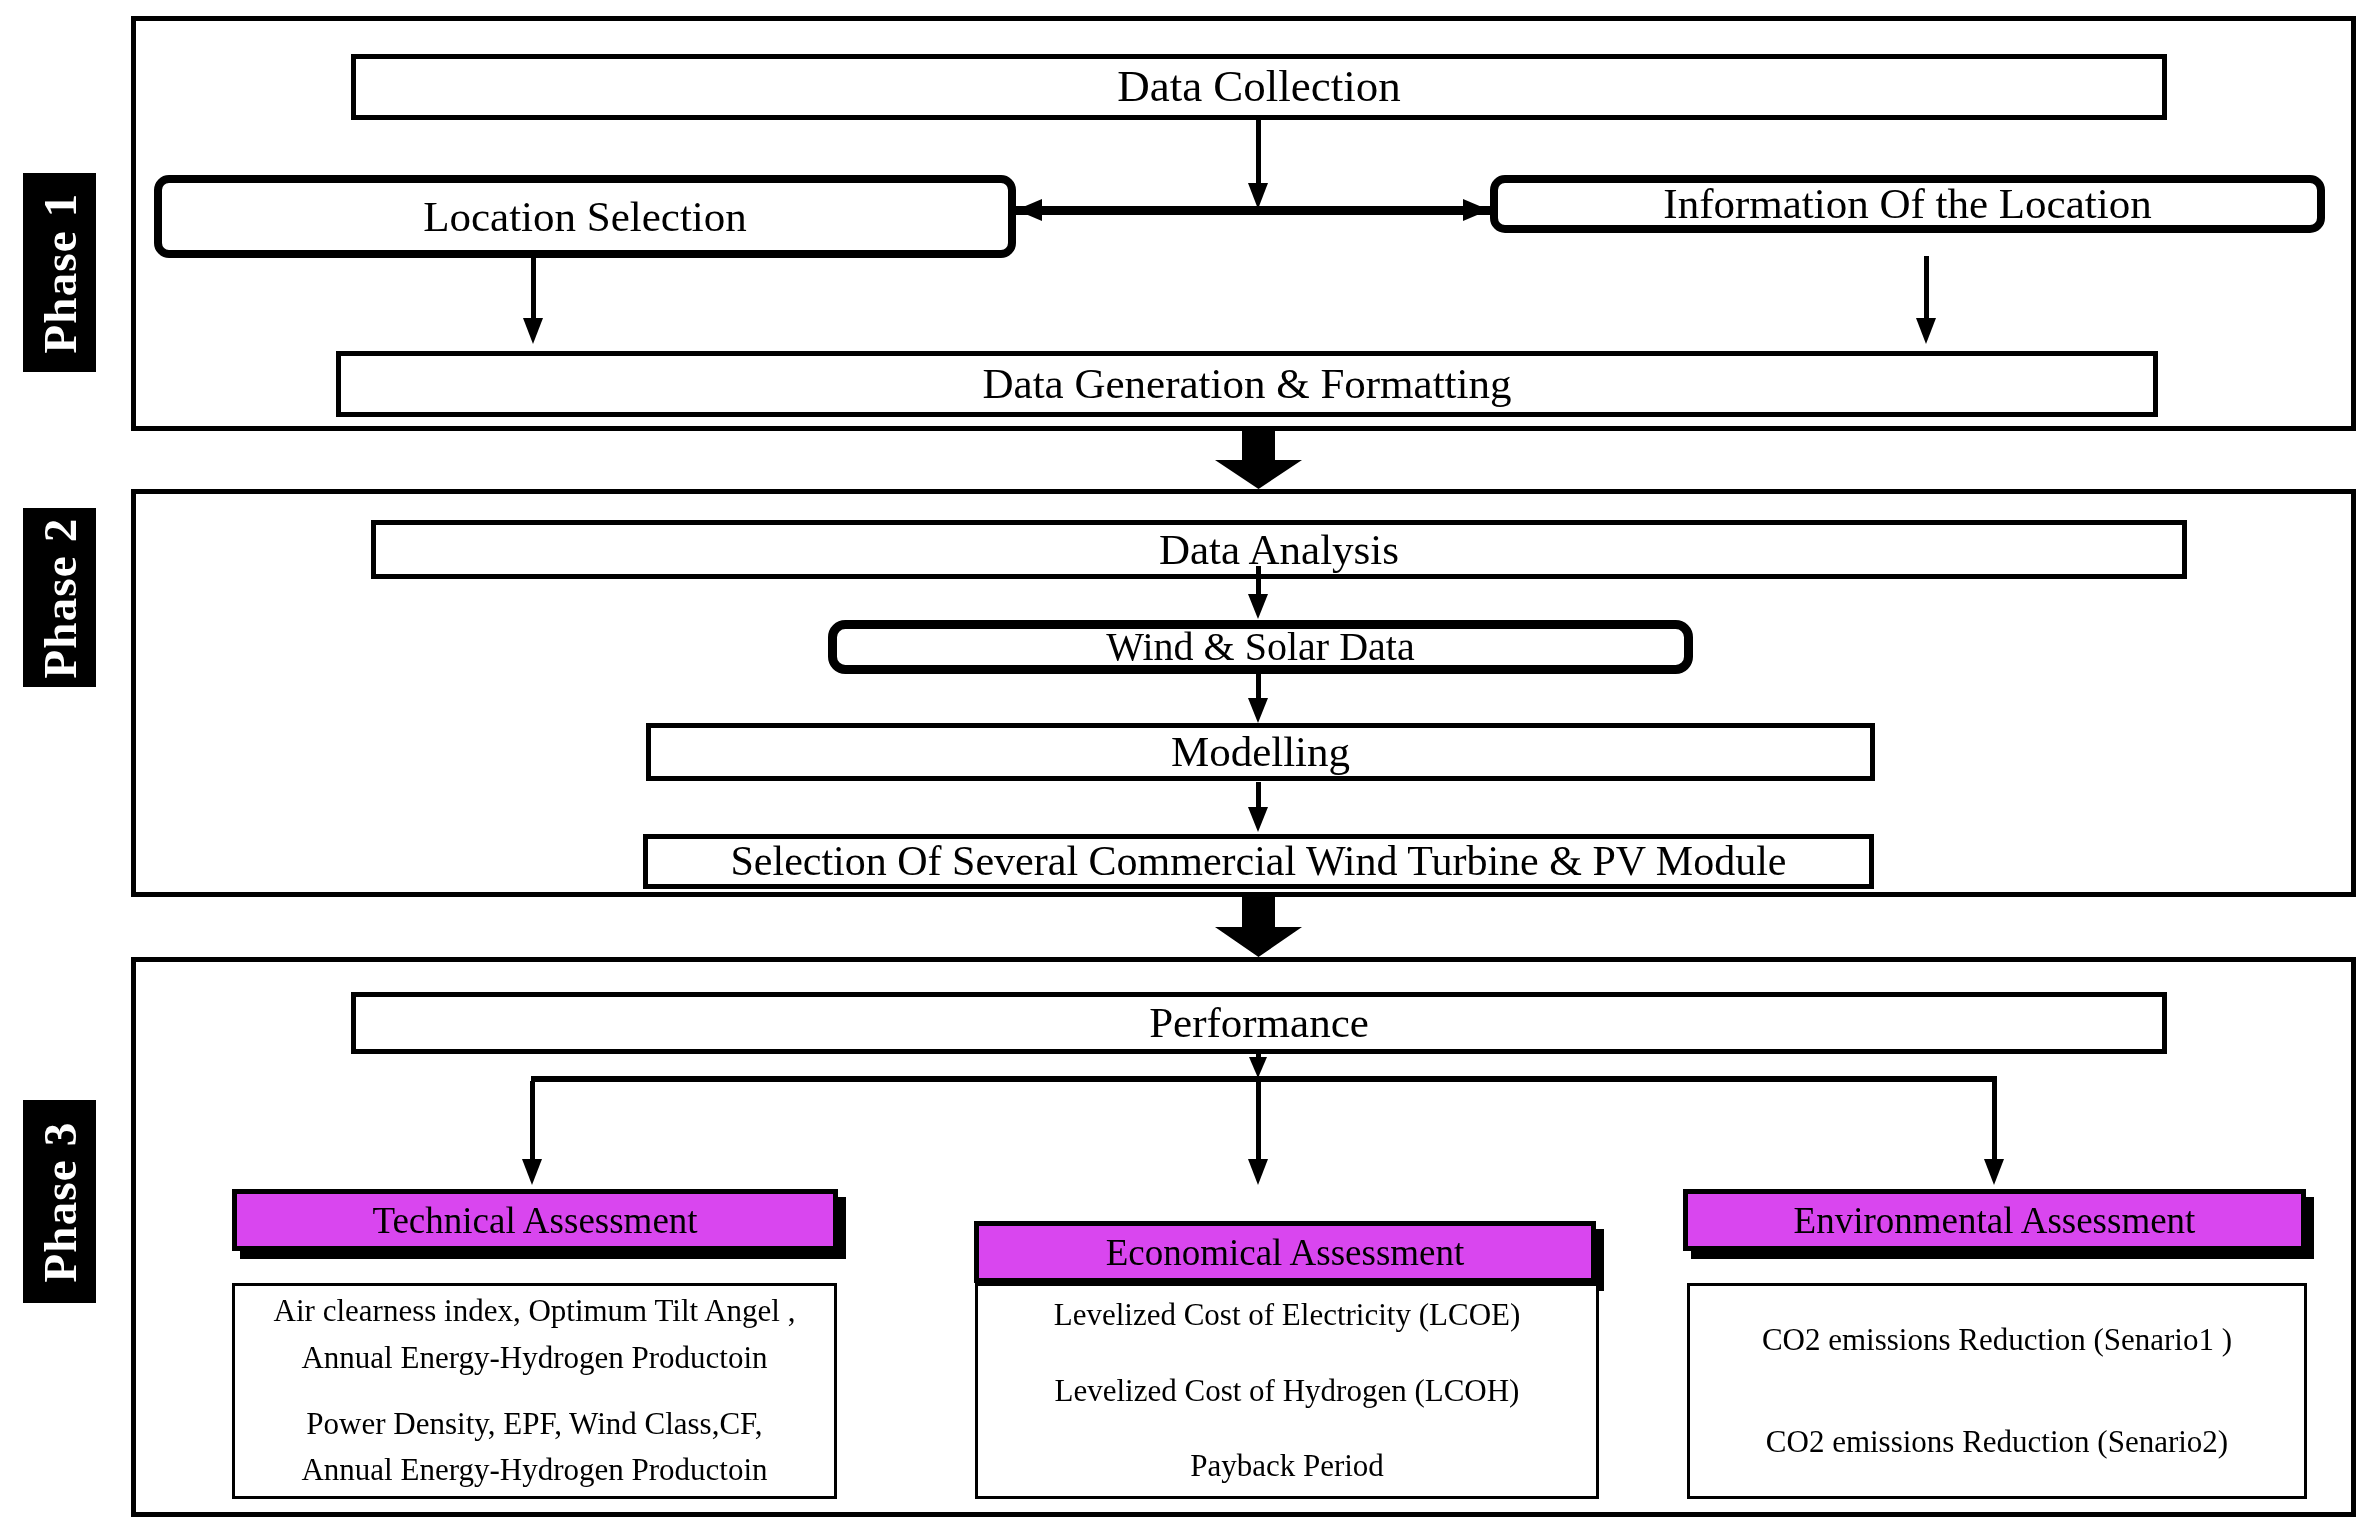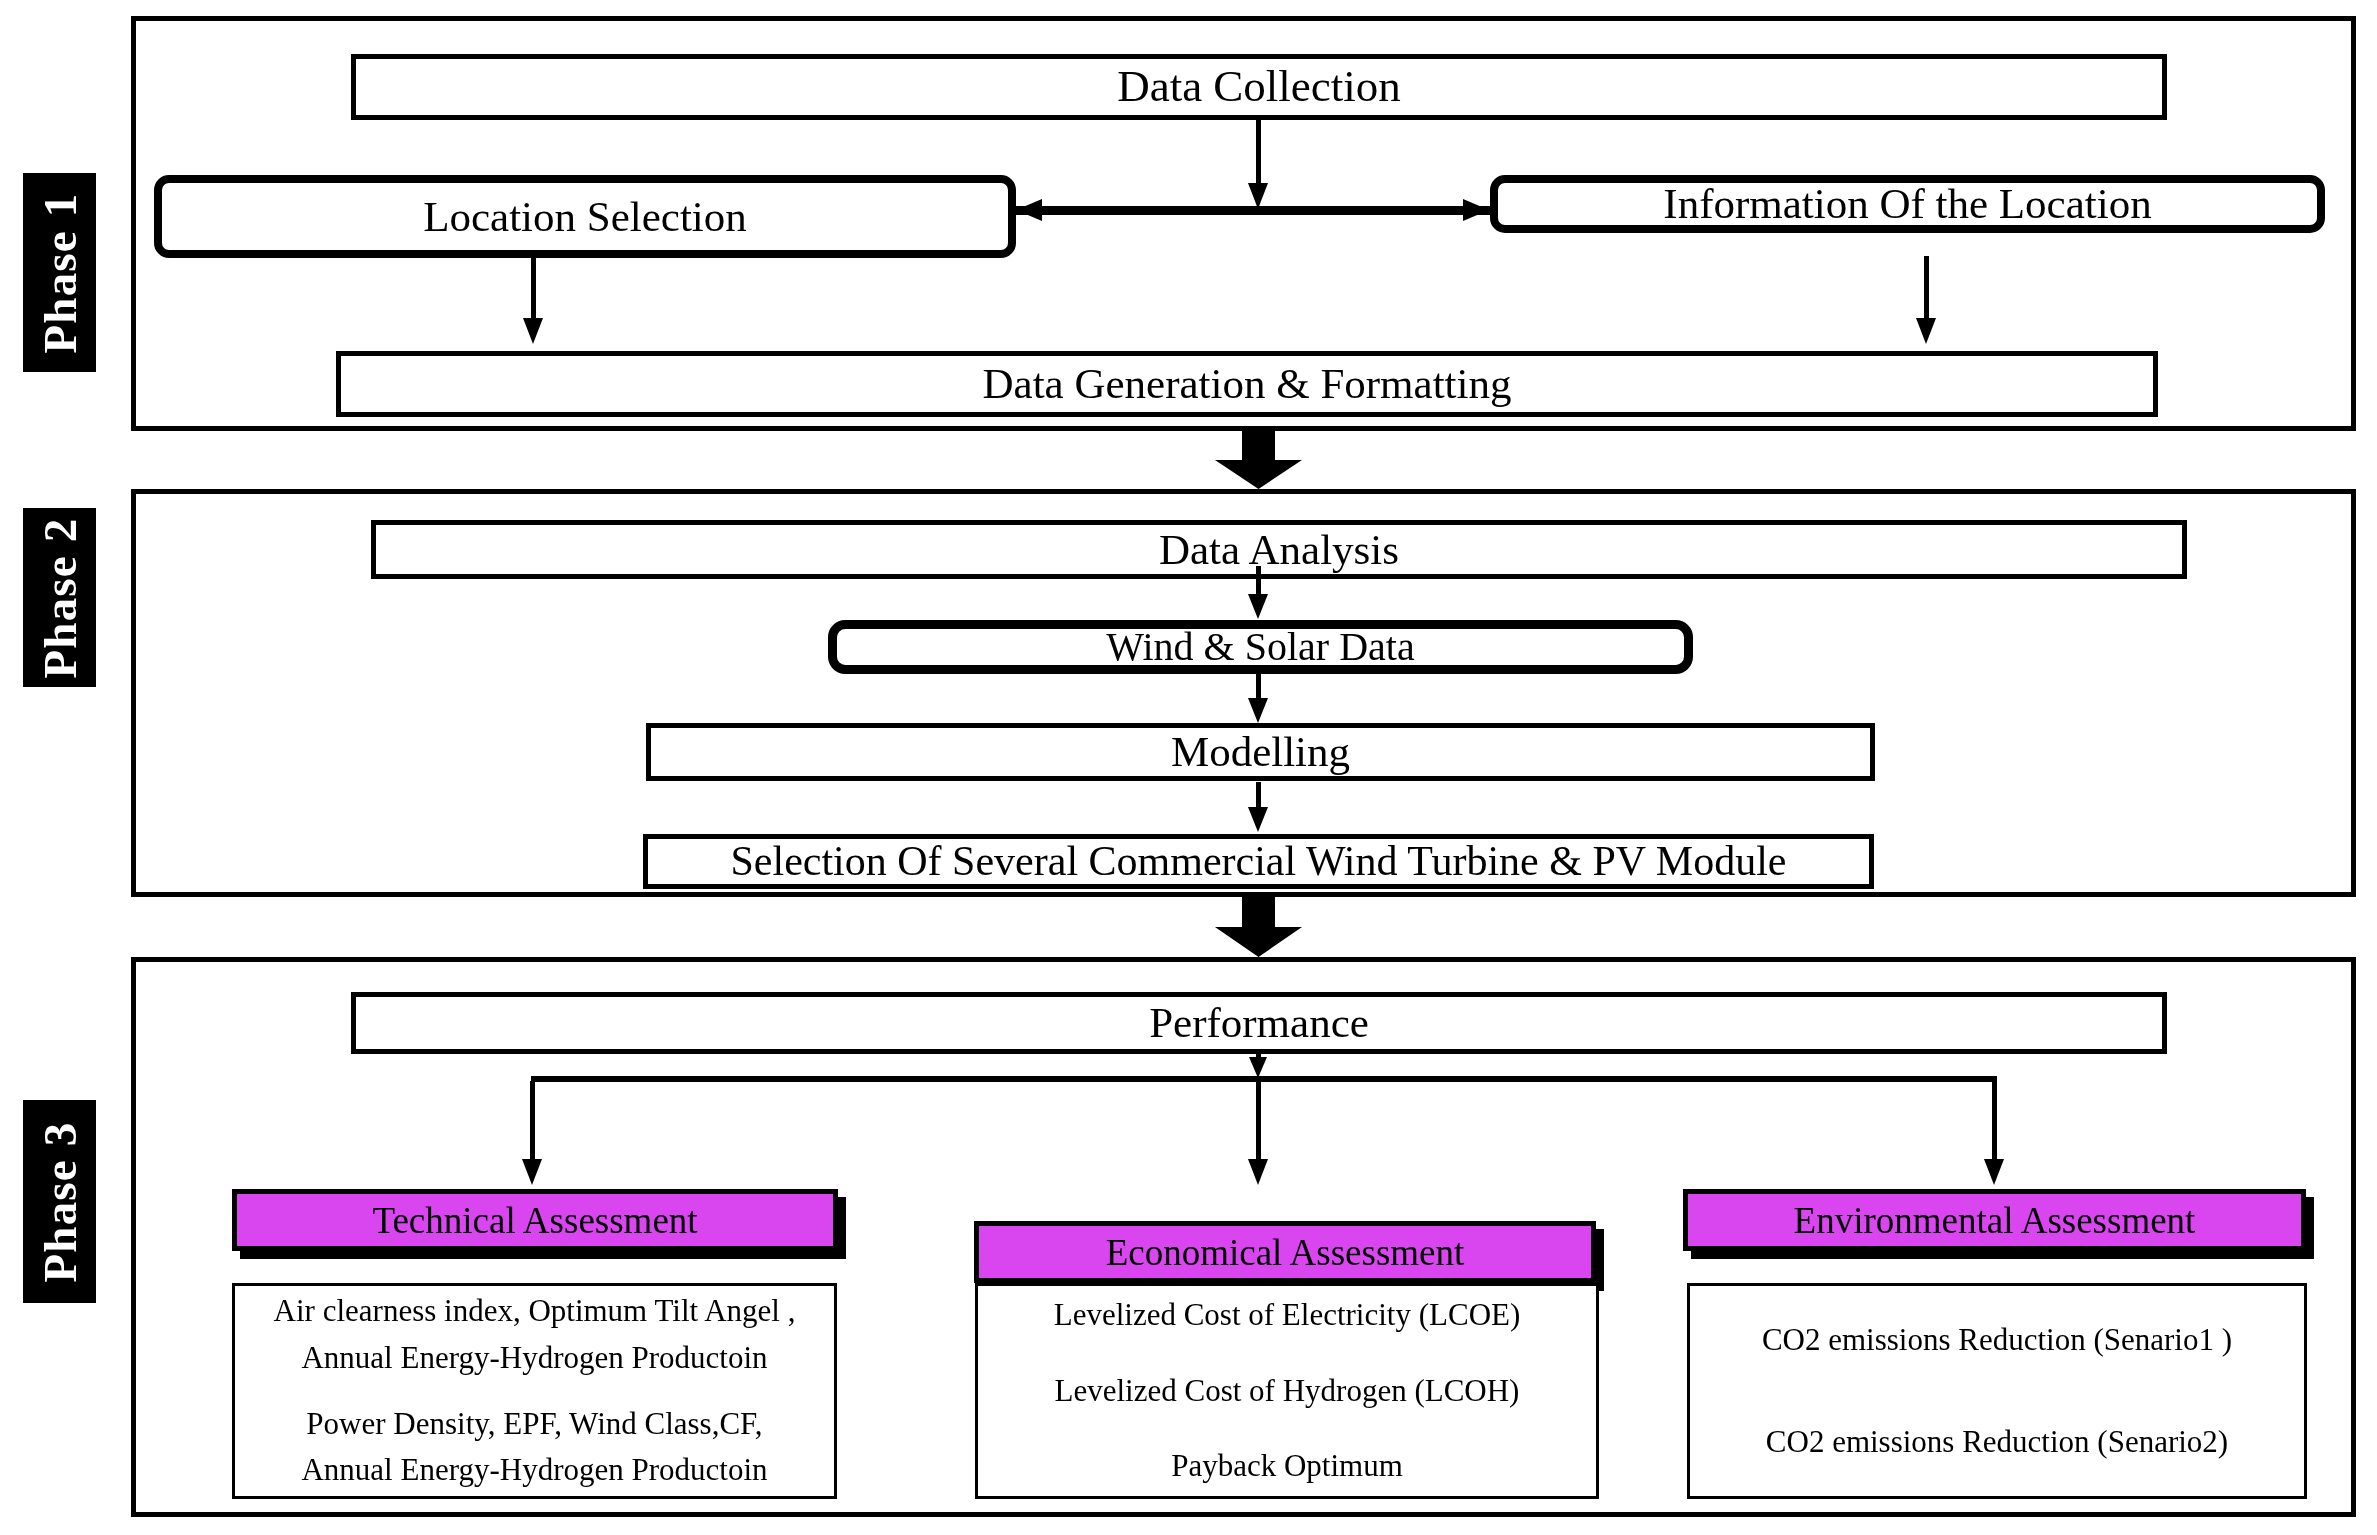--- a/index.html
+++ b/index.html
@@ -138,21 +138,21 @@
   <div class="abs detail" style="left:232px;top:1283px;width:605px;height:216px;">
     <div class="line">Air clearness index, Optimum Tilt Angel ,</div>
     <div class="line stanza-gap">Annual Energy-Hydrogen Productoin</div>
     <div class="line">Power Density, EPF, Wind Class,CF,</div>
     <div class="line">Annual Energy-Hydrogen Productoin</div>
   </div>
 
   <div class="abs detail spread3" style="left:975px;top:1283px;width:624px;height:216px;">
     <div class="line">Levelized Cost of Electricity (LCOE)</div>
     <div class="line">Levelized Cost of Hydrogen (LCOH)</div>
-    <div class="line">Payback Optimum</div>
+    <div class="line">Payback Period</div>
   </div>
 
   <div class="abs detail spread2" style="left:1687px;top:1283px;width:620px;height:216px;">
     <div class="line">CO2 emissions Reduction (Senario1 )</div>
     <div class="line">CO2 emissions Reduction (Senario2)</div>
   </div>
 
 </div>
 
 

